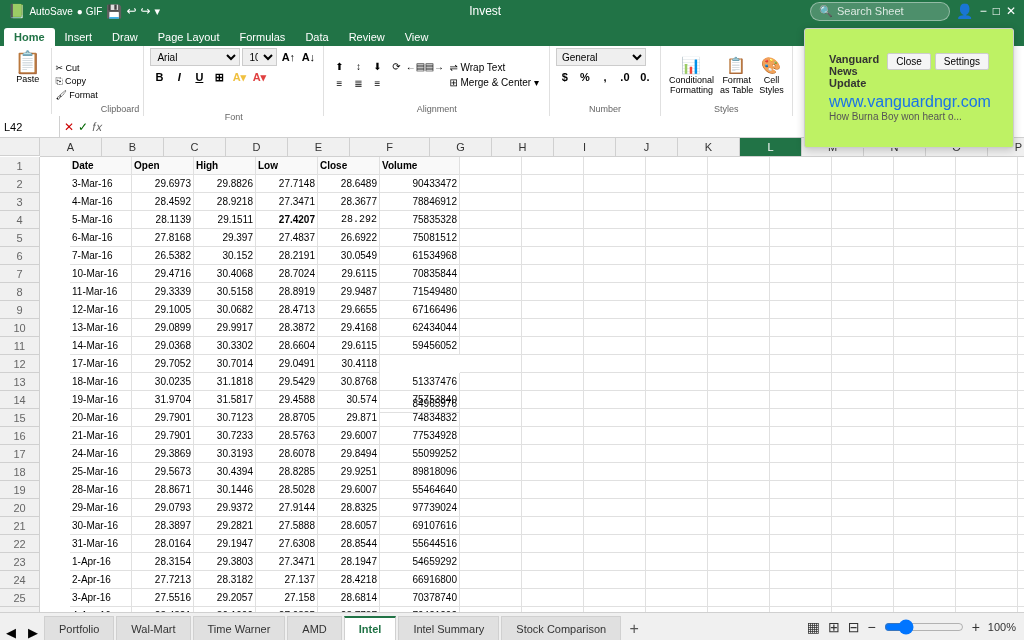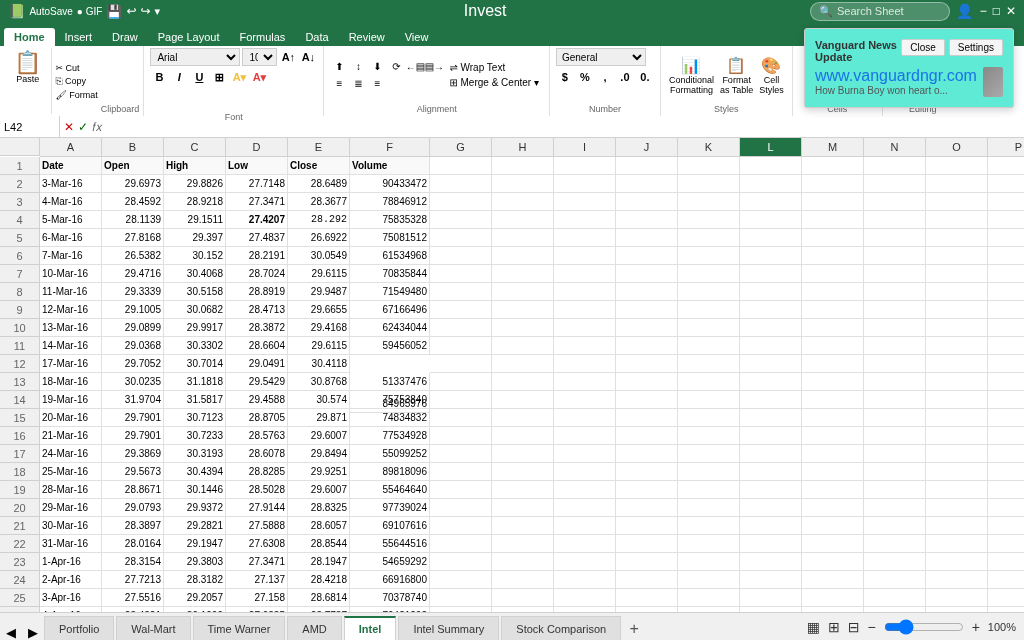--- a/index.html
+++ b/index.html
@@ -8,21 +8,21 @@
     
     #titlebar {
       height: 22px;
       background: #217346;
       display: flex;
       align-items: center;
       justify-content: space-between;
       padding: 0 8px;
       color: white;
     }
-    #titlebar .center { font-size: 16px; font-weight: 500; }
+    #titlebar .center { font-size: 12px; font-weight: 500; }
 
     
     #ribbon-tabs {
       height: 24px;
       background: #217346;
       display: flex;
       align-items: flex-end;
       padding-left: 4px;
     }
     .ribbon-tab {
@@ -89,24 +89,24 @@
       display: flex; align-items: center; justify-content: center;
       border-radius: 2px;
     }
 
     
     #notification {
       position: absolute;
       top: 28px;
       right: 10px;
       width: 210px;
-      background: #5eead4;
+      background: #bef264;
       border: 1px solid #ccc;
       border-radius: 3px;
-      padding: 10px;
+      padding: 24px;
       box-shadow: 0 2px 8px rgba(0,0,0,0.2);
       display: flex;
       flex-direction: column;
       gap: 4px;
       z-index: 100;
     }
     #notification .notif-header { display: flex; justify-content: space-between; align-items: flex-start; }
     #notification .notif-btn { font-size: 10px; padding: 2px 8px; border: 1px solid #ccc; background: #f5f5f5; cursor: pointer; border-radius: 2px; }
     #notification .notif-img { width: 40px; height: 30px; background: #888; border-radius: 2px; }
     .notif-row { display: flex; gap: 6px; }
@@ -185,20 +185,21 @@
       align-items: center;
       justify-content: center;
       font-size: 11px;
       color: #666;
       background: #f0f0f0;
       cursor: pointer;
     }
     #grid {
       flex: 1;
       overflow: hidden;
+      padding-left: 30px;
     }
     .grid-row {
       display: flex;
       height: 18px;
     }
     .cell {
       min-width: 75px;
       height: 18px;
       border-right: 1px solid #e0e0e0;
       border-bottom: 1px solid #e0e0e0;

